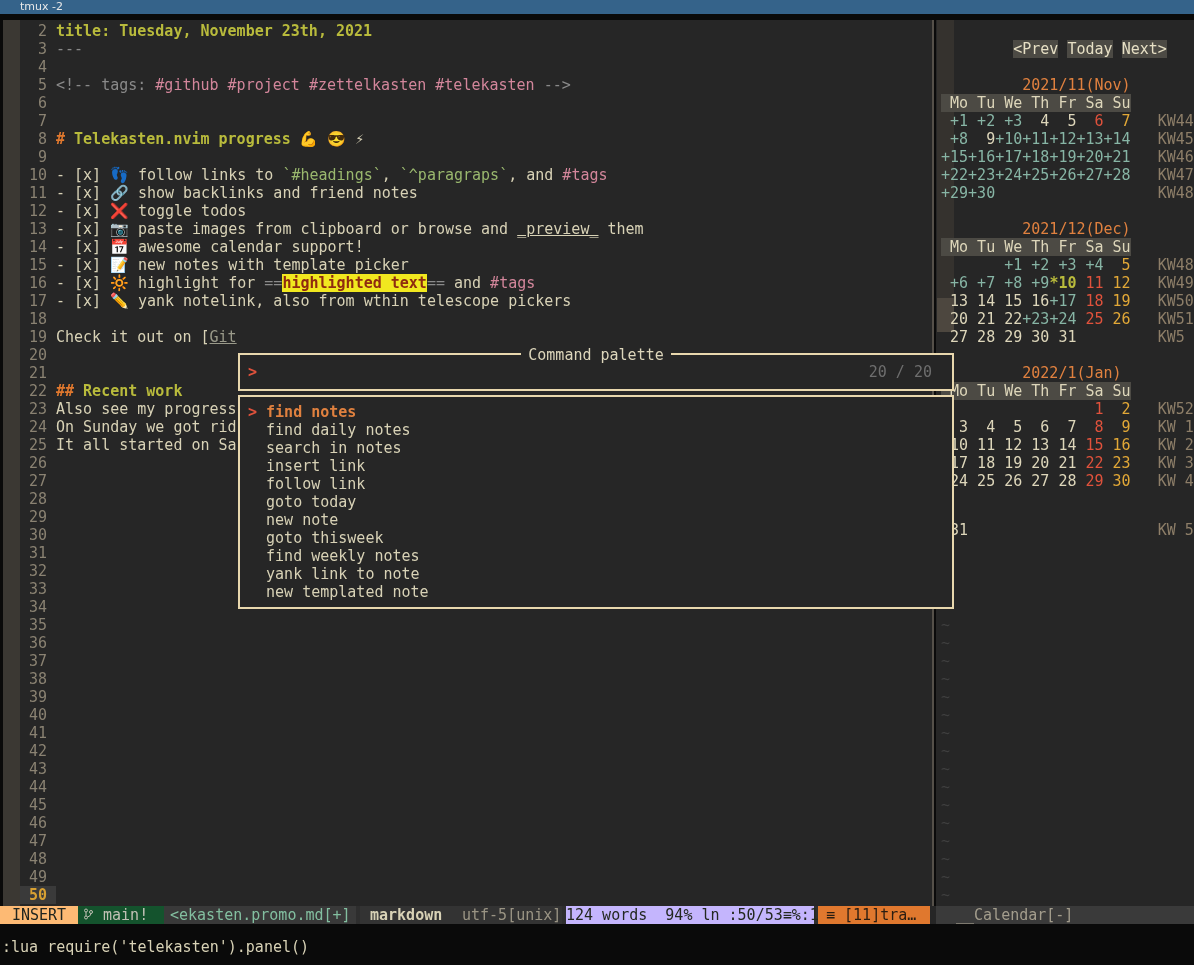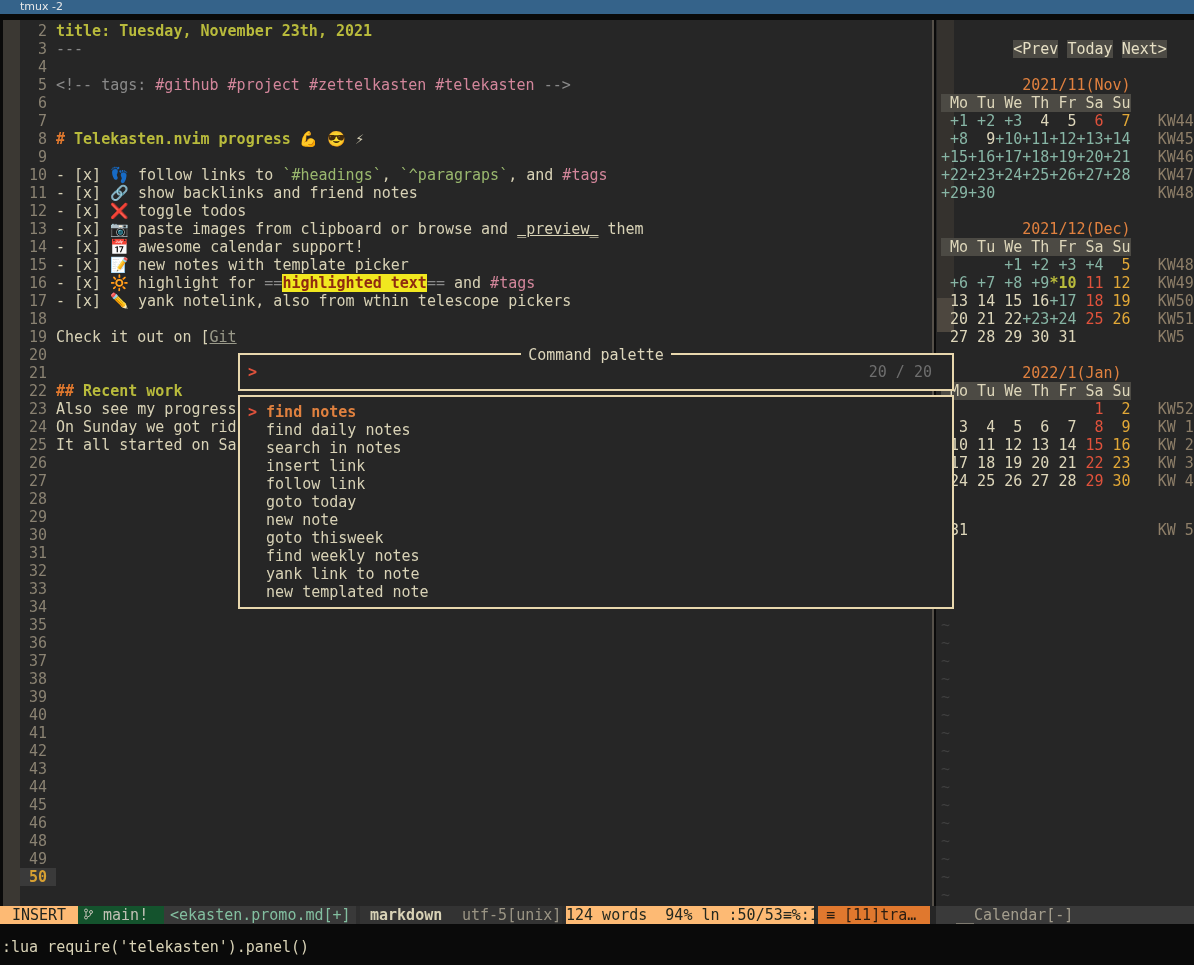--- a/index.html
+++ b/index.html
@@ -62,21 +62,21 @@
 
   
   .statusline { position:absolute; left:0; top:892px; width:1194px; height:18px; background:#2e2e2e; white-space:pre; }
   .sl { position:absolute; top:0; height:18px; }
   .sl-mode { left:0; width:78px; background:#fdba74; color:#20251f; font-weight:normal; text-align:center; }
   .sl-branch { left:78px; width:86px; background:#14532d; color:#c0c0b4; padding-left:6px; }
   .sl-file { left:164px; width:192px; background:#393939; color:#83bfa0; padding-left:6px; }
   .sl-mid { left:360px; width:202px; background:#333333; }
   .sl-ft { left:370px; color:#d8d2b6; font-weight:bold; }
   .sl-enc { left:462px; color:#9a9484; }
-  .sl-words { left:566px; width:248px; background:#fdba74; color:#23281f; text-align:center; }
+  .sl-words { left:566px; width:248px; background:#c4b5fd; color:#23281f; text-align:center; }
   .sl-buf { left:818px; width:112px; background:#e0782e; color:#2a1d12; padding-left:8px; }
   .sl-gap { left:930px; width:6px; background:#262626; }
   .sl-cal { left:936px; width:258px; background:#3a3a3a; color:#a39d8d; padding-left:20px; }
   .branch-glyph { display:inline-block; width:10px; }
 
   .cmdline { position:absolute; left:2px; top:912px; width:1190px; height:18px; color:#d8d2b6; white-space:pre;margin-top:12px; }
   .modeline { position:absolute; left:2px; top:931px; width:1190px; height:18px; white-space:pre; }
   .ml-mode { color:#e0a030; font-weight:bold; }
 </style>
 </head>
@@ -132,20 +132,21 @@
         <div class="line"><span class="num">37</span><span class="gap"></span></div>
         <div class="line"><span class="num">38</span><span class="gap"></span></div>
         <div class="line"><span class="num">39</span><span class="gap"></span></div>
         <div class="line"><span class="num">40</span><span class="gap"></span></div>
         <div class="line"><span class="num">41</span><span class="gap"></span></div>
         <div class="line"><span class="num">42</span><span class="gap"></span></div>
         <div class="line"><span class="num">43</span><span class="gap"></span></div>
         <div class="line"><span class="num">44</span><span class="gap"></span></div>
         <div class="line"><span class="num">45</span><span class="gap"></span></div>
         <div class="line"><span class="num">46</span><span class="gap"></span></div>
+        <div class="line"><span class="num">47</span><span class="gap"></span></div>
         <div class="line"><span class="num">48</span><span class="gap"></span></div>
         <div class="line"><span class="num">49</span><span class="gap"></span></div>
         <div class="line cursorline"><span class="num">50</span><span class="gap"></span></div>
       </div>
 
     <div id="calendar">
         <div class="cal-row" style="top: 26px;">        <span class="navbtn">&lt;Prev</span> <span class="navbtn">Today</span> <span class="navbtn">Next&gt;</span></div>
         <div class="cal-row" style="top: 62px;"><span class="cal-title">         2021/11(Nov)</span></div>
         <div class="cal-row" style="top: 80px;"><span class="cal-head"> Mo Tu We Th Fr Sa Su</span></div>
         <div class="cal-row" style="top: 98px;"><span class="c-note"> +1</span><span class="c-note"> +2</span><span class="c-note"> +3</span><span class="c-day">  4</span><span class="c-day">  5</span><span class="c-sat">  6</span><span class="c-sun">  7</span><span class="c-kw">   KW44</span></div>

